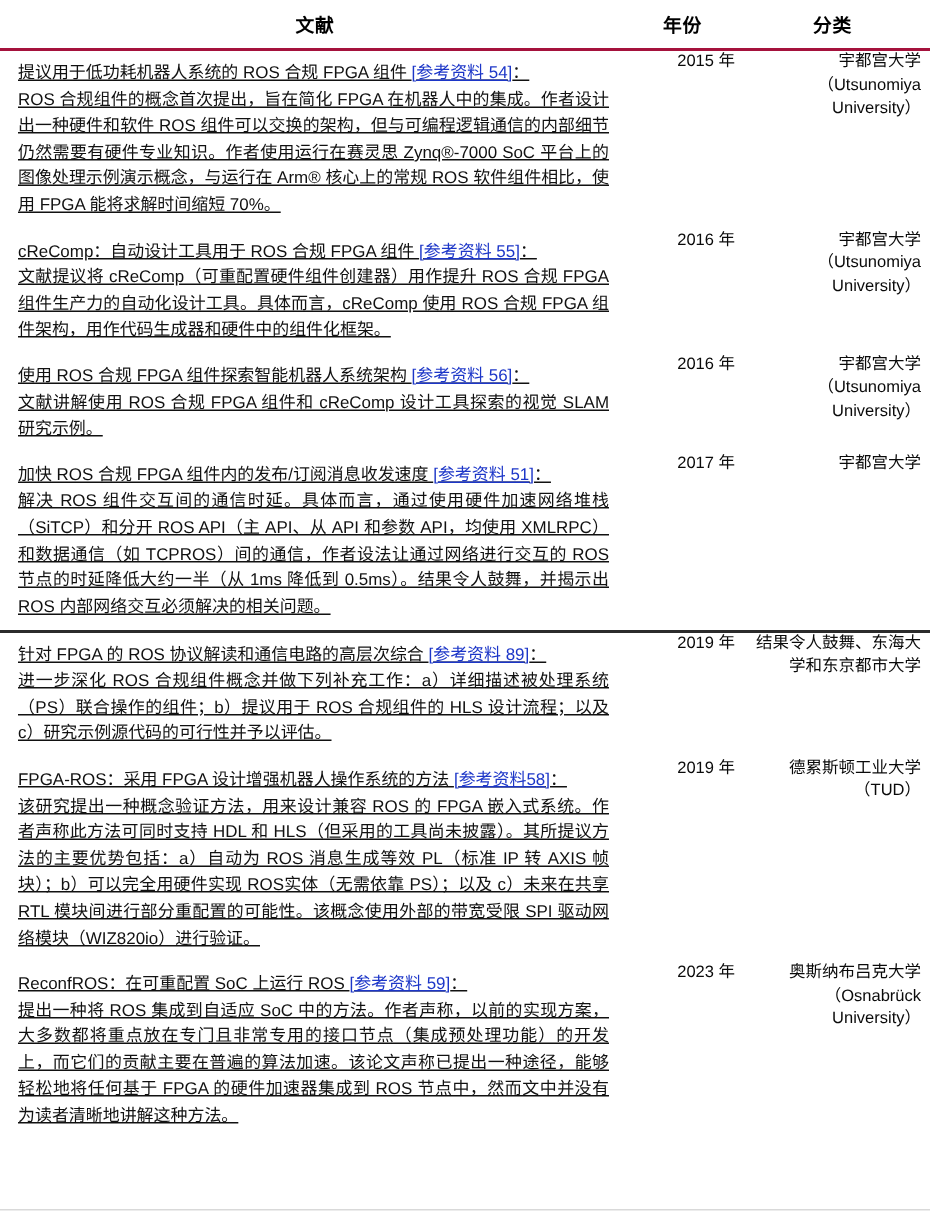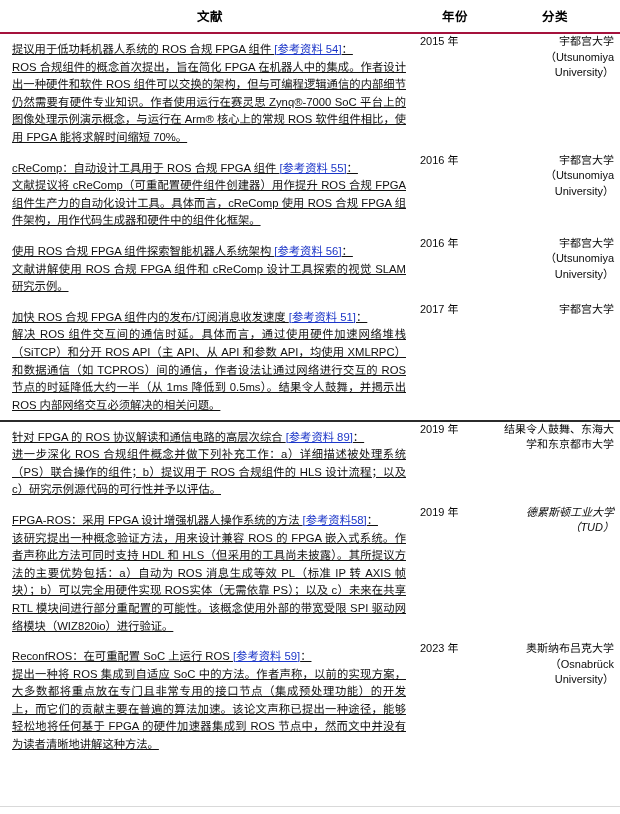--- a/index.html
+++ b/index.html
@@ -53,21 +53,21 @@
     padding: 0;
   }
 
   td.doc-cell {
     padding: 7px 14px 6px 12px;
     text-align: justify;
     text-justify: inter-ideograph;
   }
 
   td.year-cell {
-    text-align: left;
+    text-align: right;
     font-size: 11px;
     line-height: 15px;
     padding-top: 0;
   }
 
   td.class-cell {
     text-align: right;
     font-size: 11px;
     line-height: 15.5px;
     padding: 0 6px;
@@ -118,21 +118,21 @@
   .year-pad-d { padding-top: 42px; }
   .year-pad-e { padding-top: 34px; }
   .year-pad-f { padding-top: 56px; }
   .year-pad-g { padding-top: 54px; }
 
   .cls-pad-a { padding-top: 70px; }
   .cls-pad-b { padding-top: 4px; }
   .cls-pad-c { padding-top: 28px; }
   .cls-pad-d { padding-top: 62px; }
   .cls-pad-e { padding-top: 38px; }
-  .cls-pad-f { padding-top: 44px; font-style: italic; }
+  .cls-pad-f { padding-top: 44px; }
   .cls-pad-g { padding-top: 48px; }
 </style>
 </head>
 <body>
 
 <div class="sheet">
 
   <table class="lit-table">
     <colgroup>
       <col class="c-doc">

